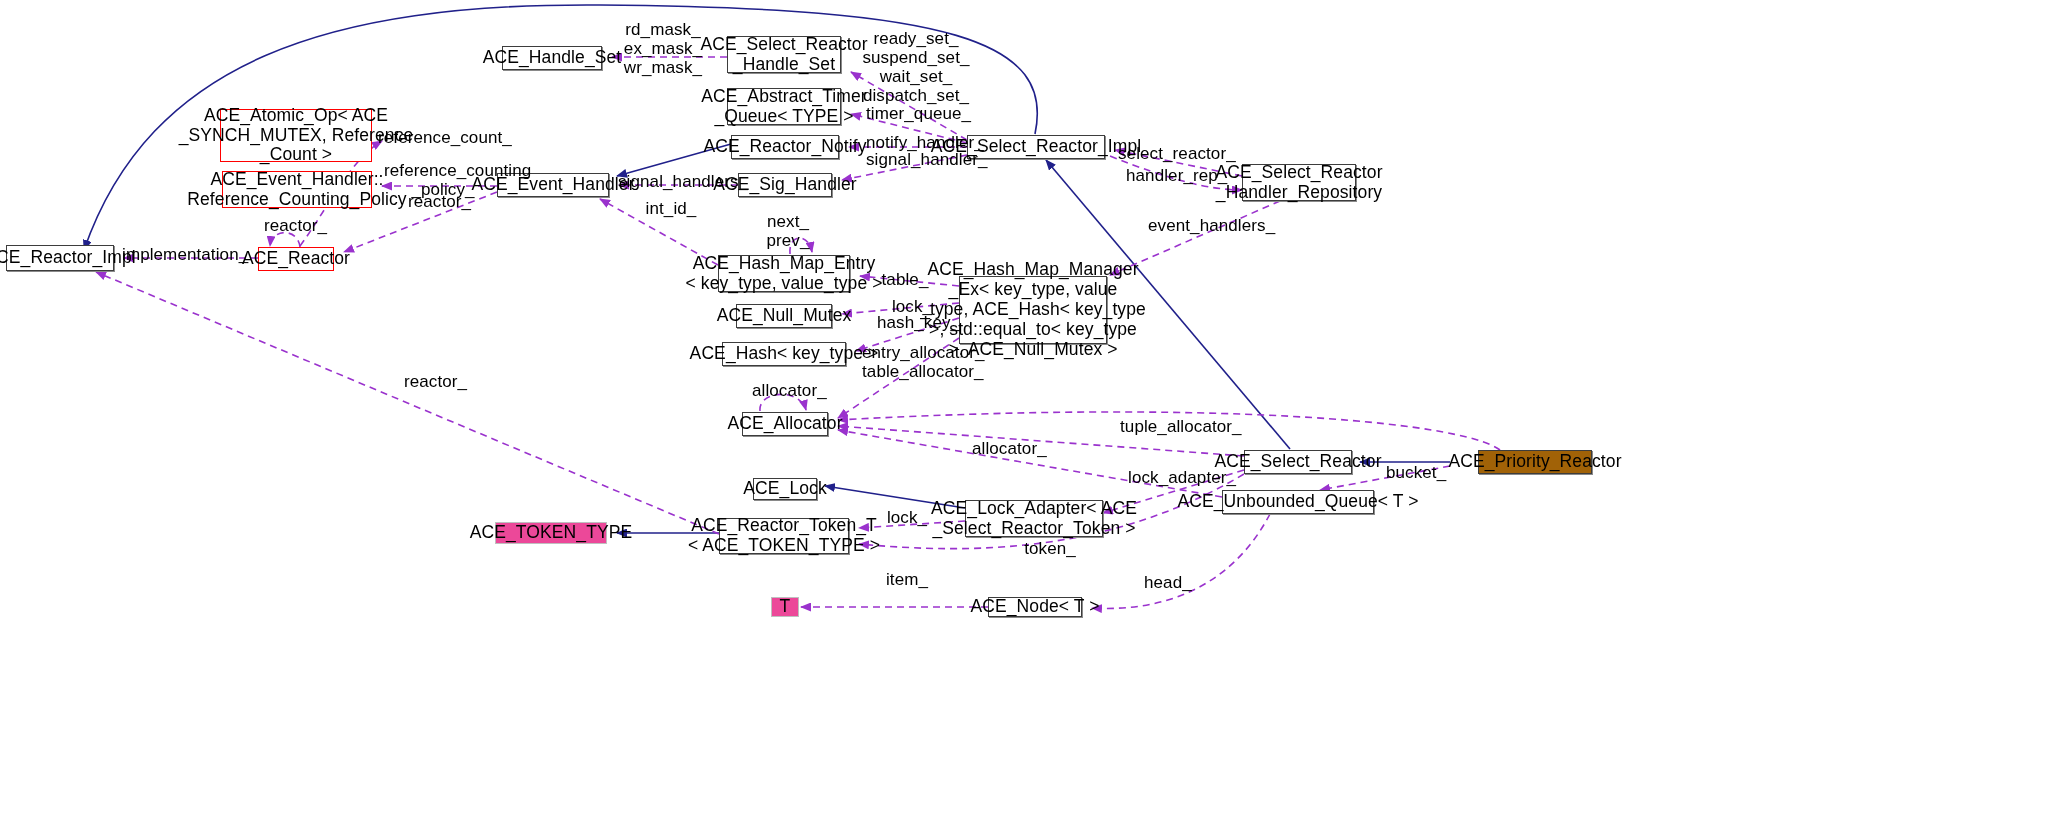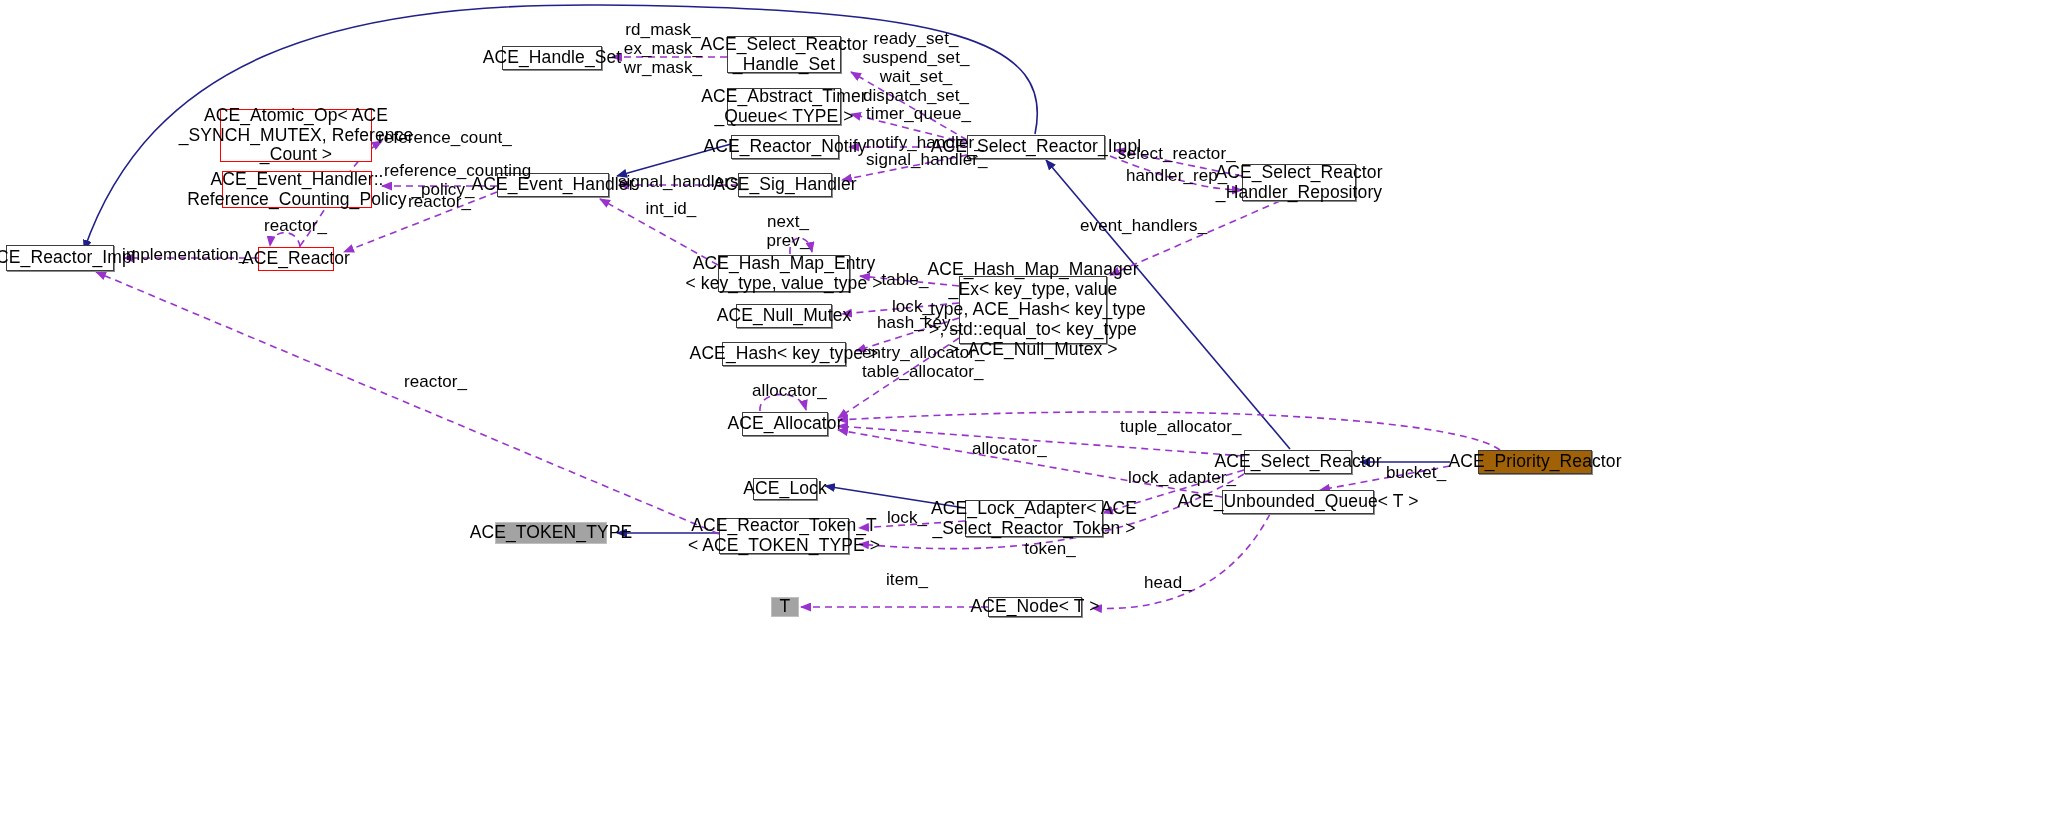--- a/index.html
+++ b/index.html
@@ -19,21 +19,21 @@
     font-size:17.5px;
     line-height:1.14;
     letter-spacing:0.1px;
     white-space:pre;
     padding:1px 4px;
   }
   
   .node.dark{border:1.5px solid #3d3d3d; box-shadow:1px 1px 0 0 #8a8a8a;}
   .node.red{border:1.5px solid #ff0000; box-shadow:none;}
   .node.grey{background:#a16207;border:1.5px solid #3d3d3d;box-shadow:1px 1px 0 0 #8a8a8a;margin-left:28px;}
-  .node.light{border:1px solid #bfbfbf;background:#a3a3a3;box-shadow:none;}
+  .node.light{border:1px solid #bfbfbf;background:#ec4899;box-shadow:none;}
 
   .elabel{
     position:absolute;
     color:#000000;
     font-size:17px;
     line-height:1.12;
     white-space:pre;
     text-align:center;
     letter-spacing:0.1px;
   }
@@ -187,21 +187,21 @@
       <div class="elabel" style="left: 866px; top: 104px; width: 90px;">timer_queue_</div>
       <div class="elabel" style="left: 866px; top: 133px; width: 100px;">notify_handler_</div>
       <div class="elabel" style="left: 866px; top: 150px; width: 100px;">signal_handler_</div>
       <div class="elabel" style="left: 384px; top: 161px; width: 118px;">reference_counting
 _policy_</div>
       <div class="elabel" style="left: 618px; top: 172px; width: 106px;">signal_handlers_</div>
       <div class="elabel" style="left: 1118px; top: 144px; width: 102px;">select_reactor_</div>
       <div class="elabel" style="left: 1126px; top: 166px; width: 92px;">handler_rep_</div>
       <div class="elabel" style="left: 408px; top: 192px; width: 62px;">reactor_</div>
       <div class="elabel" style="left: 645px; top: 199px; width: 52px;">int_id_</div>
-      <div class="elabel" style="left: 1080px; top: 216px; width: 106px;">event_handlers_</div>
+      <div class="elabel" style="left: 1148px; top: 216px; width: 106px;">event_handlers_</div>
       <div class="elabel" style="left: 760px; top: 212px; width: 56px;">next_
 prev_</div>
       <div class="elabel" style="left: 264px; top: 216px; width: 62px;">reactor_</div>
       <div class="elabel" style="left: 122px; top: 245px; width: 110px;">implementation_</div>
       <div class="elabel" style="left: 880px; top: 270px; width: 50px;">table_</div>
       <div class="elabel" style="left: 890px; top: 297px; width: 44px;">lock_</div>
       <div class="elabel" style="left: 877px; top: 313px; width: 72px;">hash_key_</div>
       <div class="elabel" style="left: 862px; top: 343px; width: 108px;">entry_allocator_
 table_allocator_</div>
       <div class="elabel" style="left: 404px; top: 372px; width: 62px;">reactor_</div>

